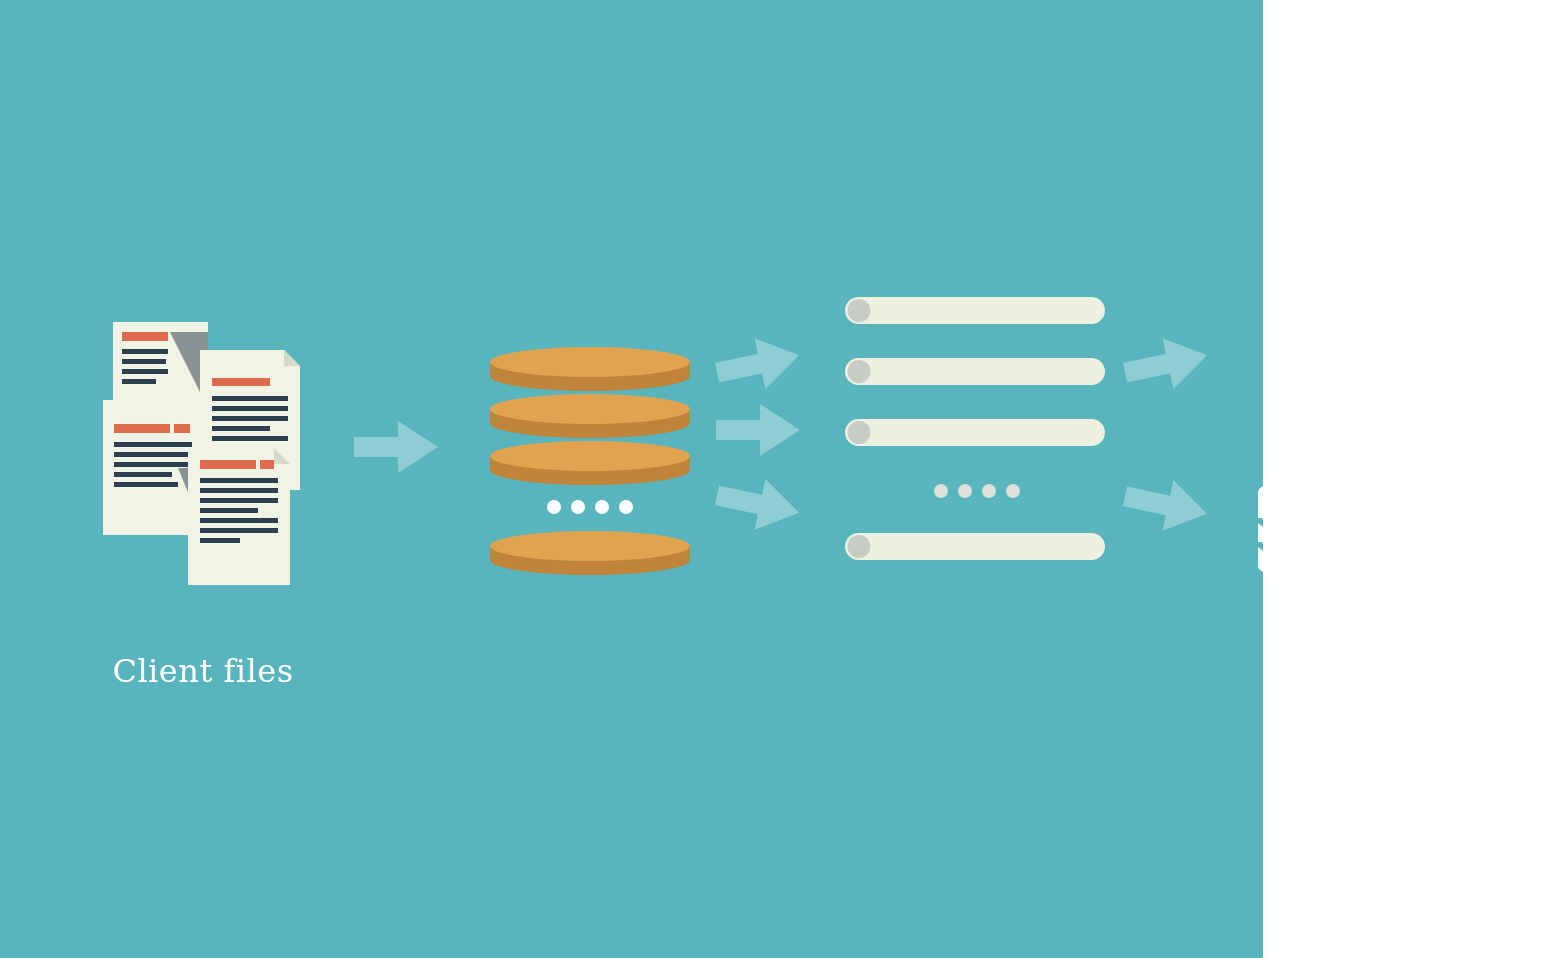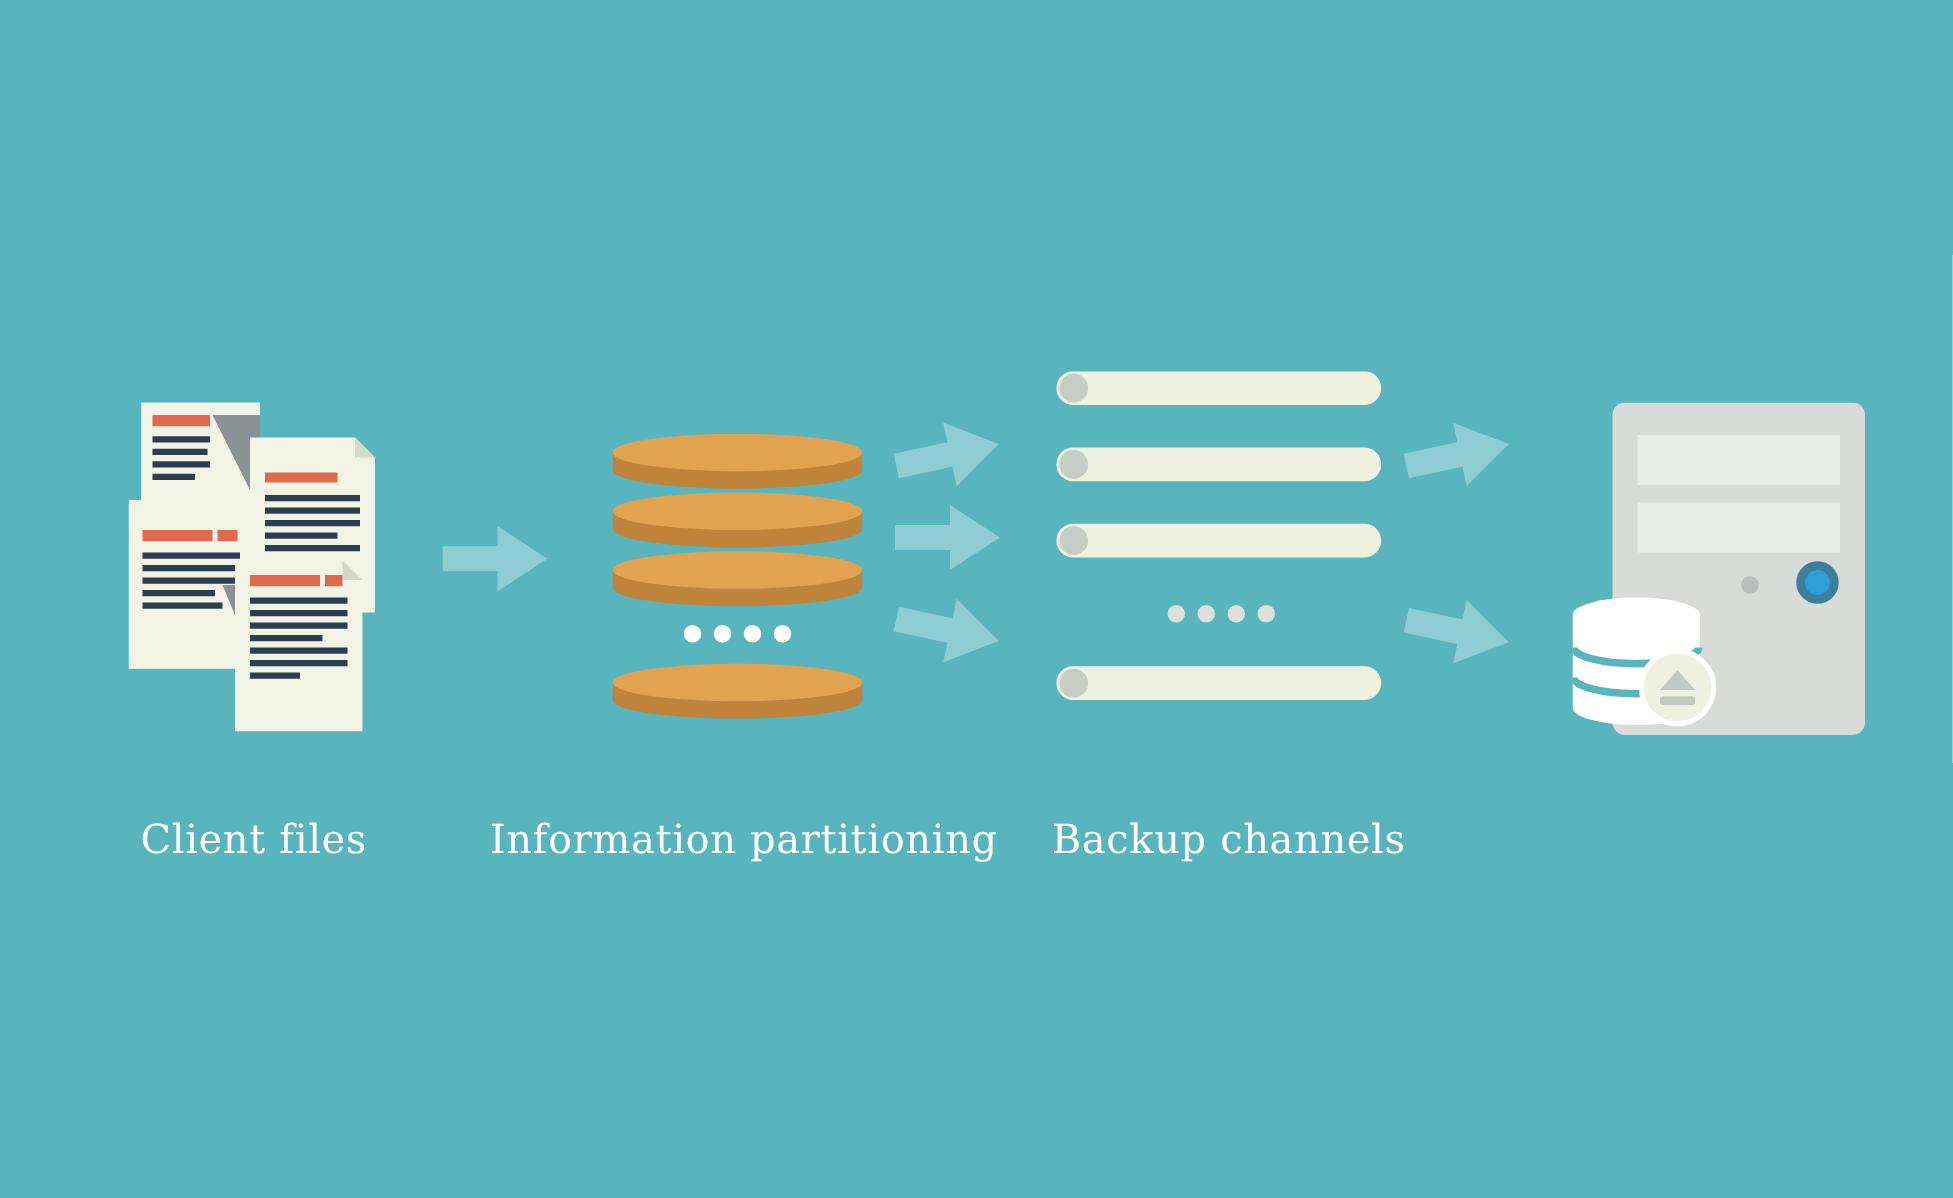--- a/index.html
+++ b/index.html
@@ -23,21 +23,21 @@
     --led-blue:#2d9fd8;
     --database-white:#ffffff;
     --badge-fill:#eef1e0;
     --badge-ring:#ffffff;
     --badge-glyph:#c2c9c0;
     --label-text:#ffffff;
   }
   html,body{margin:0;padding:0;}
   #canvas{
     position:relative;
-    width:1562px;height:958px;
+    width:1263px;height:958px;
     background:var(--background);
     overflow:hidden;
     font-family:"DejaVu Serif","Liberation Serif",serif;
   }
   .abs{position:absolute;}
   .stage-label{
     position:absolute;
     top:652px;
     transform:translateX(-50%);
     color:var(--label-text);
@@ -197,16 +197,14 @@
       <path d="M1,64 a50,13 0 0 0 100,0" class="db-groove"></path>
     </g>
     <g>
       <circle cx="84" cy="228" r="29" class="badge-circle"></circle>
       <polygon points="84,214 70,230 98,230" class="badge-glyph"></polygon>
       <rect x="70" y="235" width="28" height="7" rx="2" class="badge-glyph"></rect>
     </g>
   </svg>
 
   <div class="stage-label" style="left:203px;">Client files</div>
-  <div class="stage-label" style="left:595px;">Information partitioning</div>
-  <div class="stage-label" style="left:983px;">Backup channels</div>
 
 </div>
 
 </body></html>

